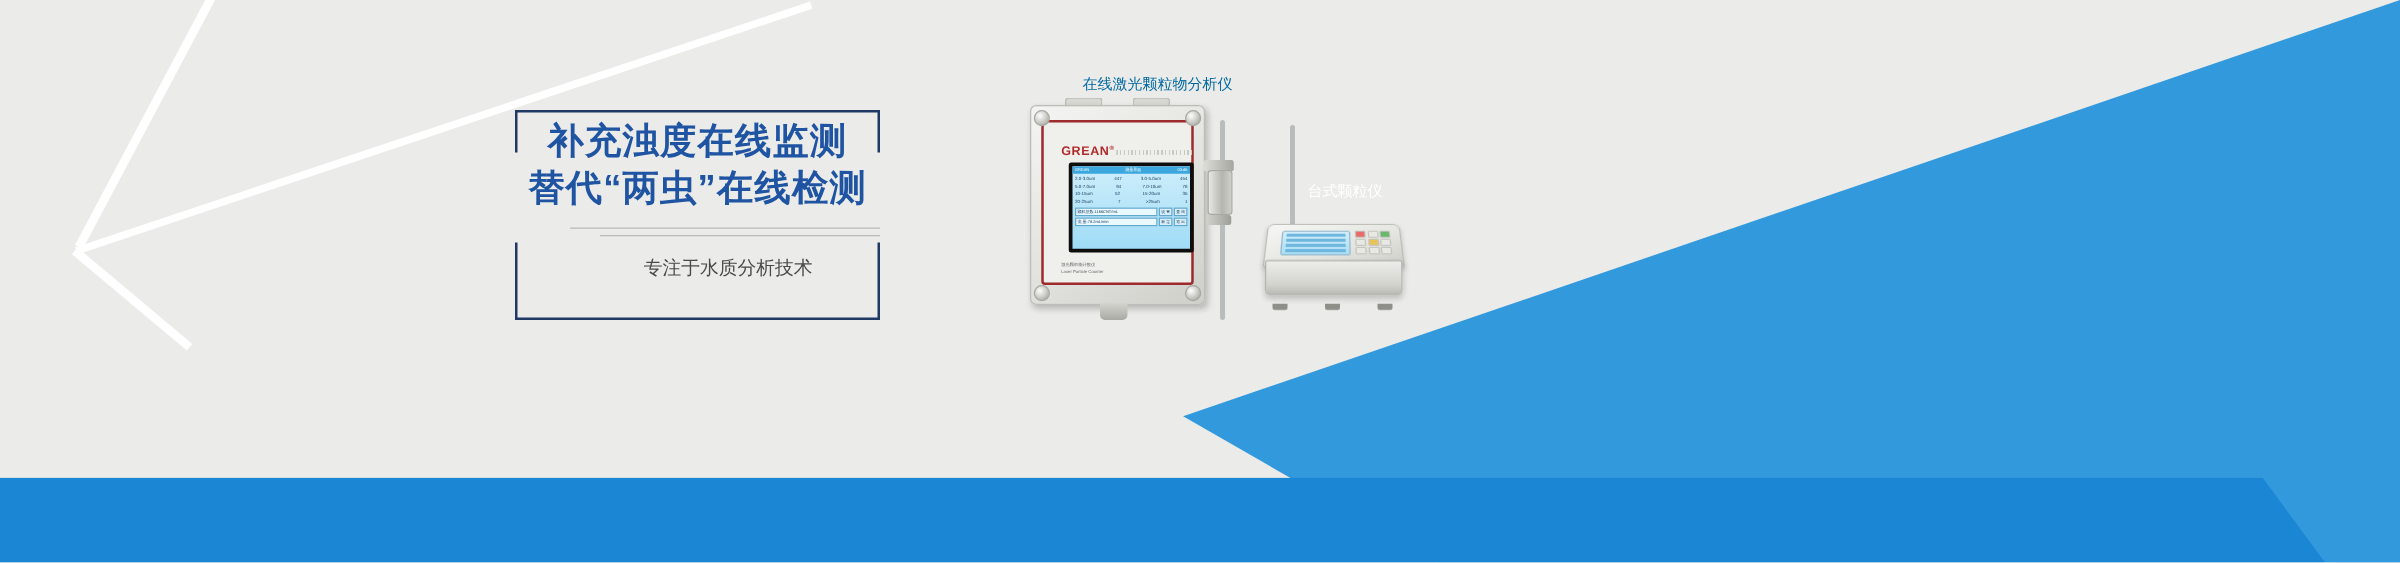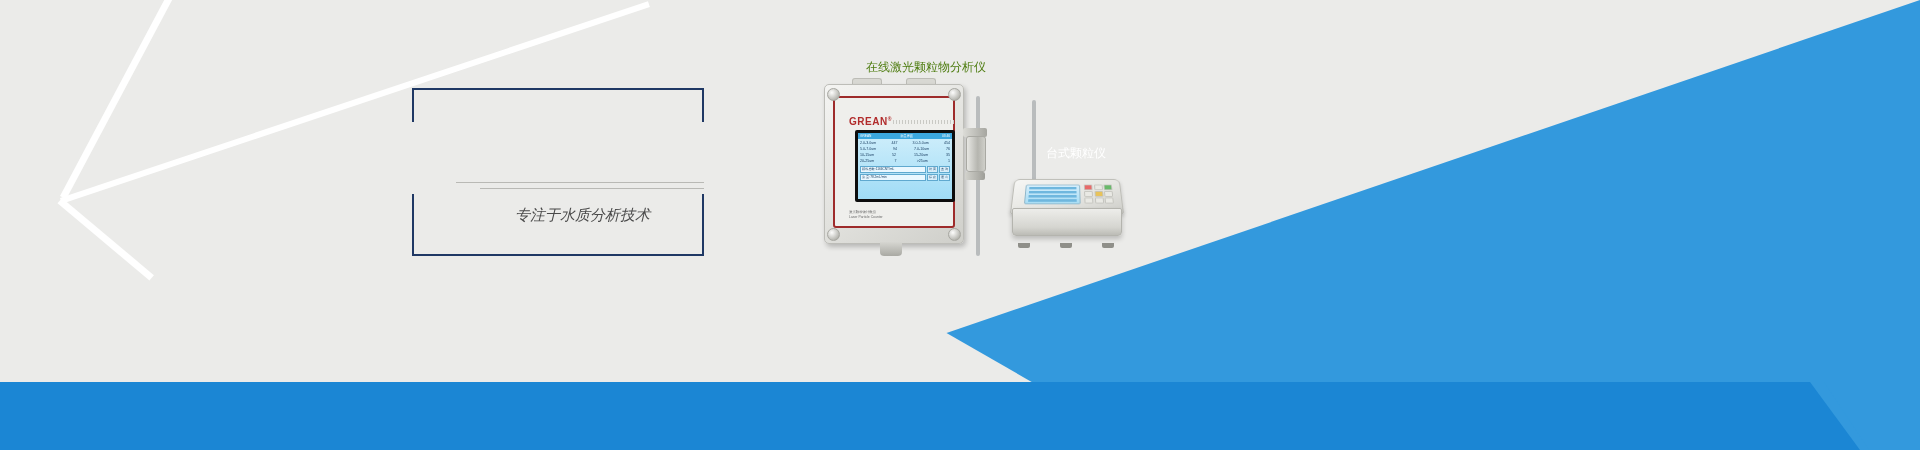--- a/index.html
+++ b/index.html
@@ -141,28 +141,27 @@
   .divider-b{ left:68px; top:6px; width:224px; }
 
   .subtitle{
     position:absolute;
     left:0; top:114px;
     width:341px;
     text-align:center;
     color:#4a4a4a;
     font-size:15px;
     line-height:25px;
-    font-style:italic;
   }
   .subtitle span{display:block;}
 
   
   .prod-label{
     position:absolute;
-    color:#4d7c0f;
+    color:#0369a1;
     font-size:12px;
     line-height:14px;
     white-space:nowrap;
   }
   .label-online{ left:866px; top:60px; }
   .label-desk{ left:1046px; top:146px; color:#ffffff; }
 
   
   .device-wall{
     position:absolute;
@@ -437,20 +436,24 @@
   <div class="deco-line deco-line-3"></div>
 
   <div class="text-block">
     <div class="tb-corner tb-top"></div>
     <div class="tb-corner tb-bottom"></div>
     <div class="tb-corner tb-left-top"></div>
     <div class="tb-corner tb-left-bottom"></div>
     <div class="tb-corner tb-right-top"></div>
     <div class="tb-corner tb-right-bottom"></div>
 
+    <div class="headline">
+      <span class="l1">补充浊度在线监测</span>
+      <span class="l2">替代“两虫”在线检测</span>
+    </div>
 
     <div class="divider-wrap">
       <div class="divider divider-a"></div>
       <div class="divider divider-b"></div>
     </div>
 
     <div class="subtitle">
       <span>专注于水质分析技术</span>
     </div>
   </div>

